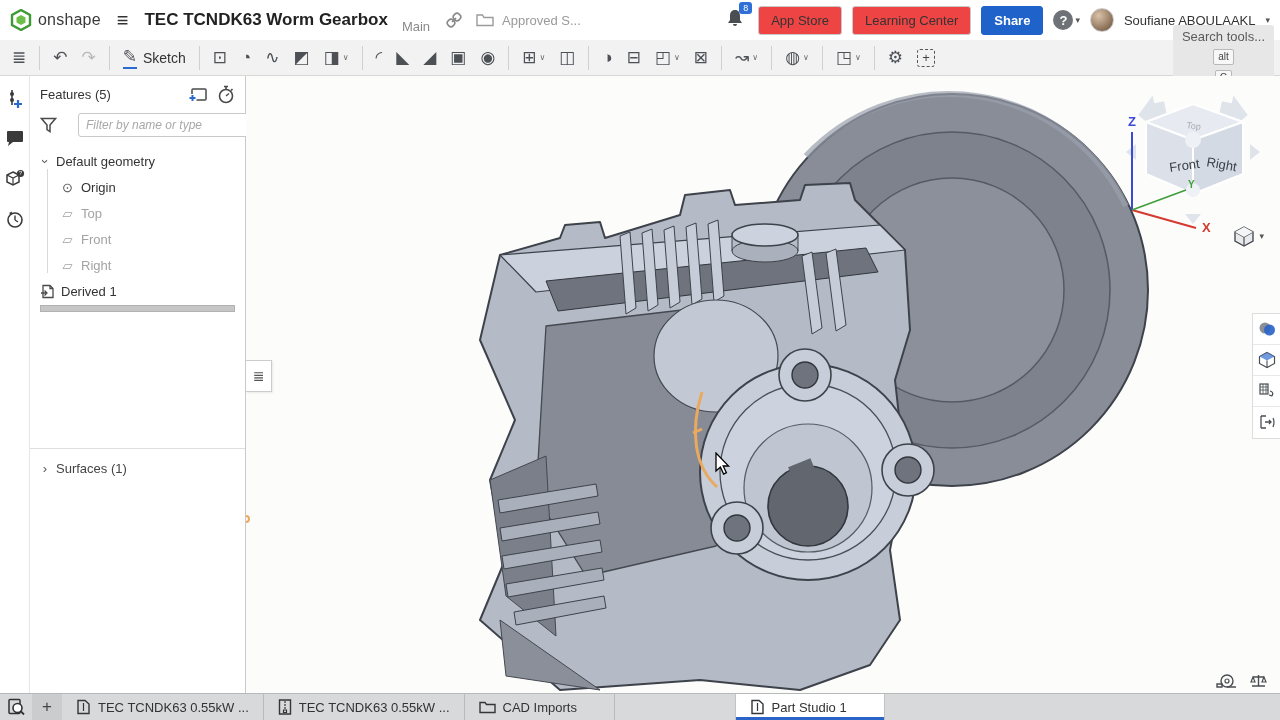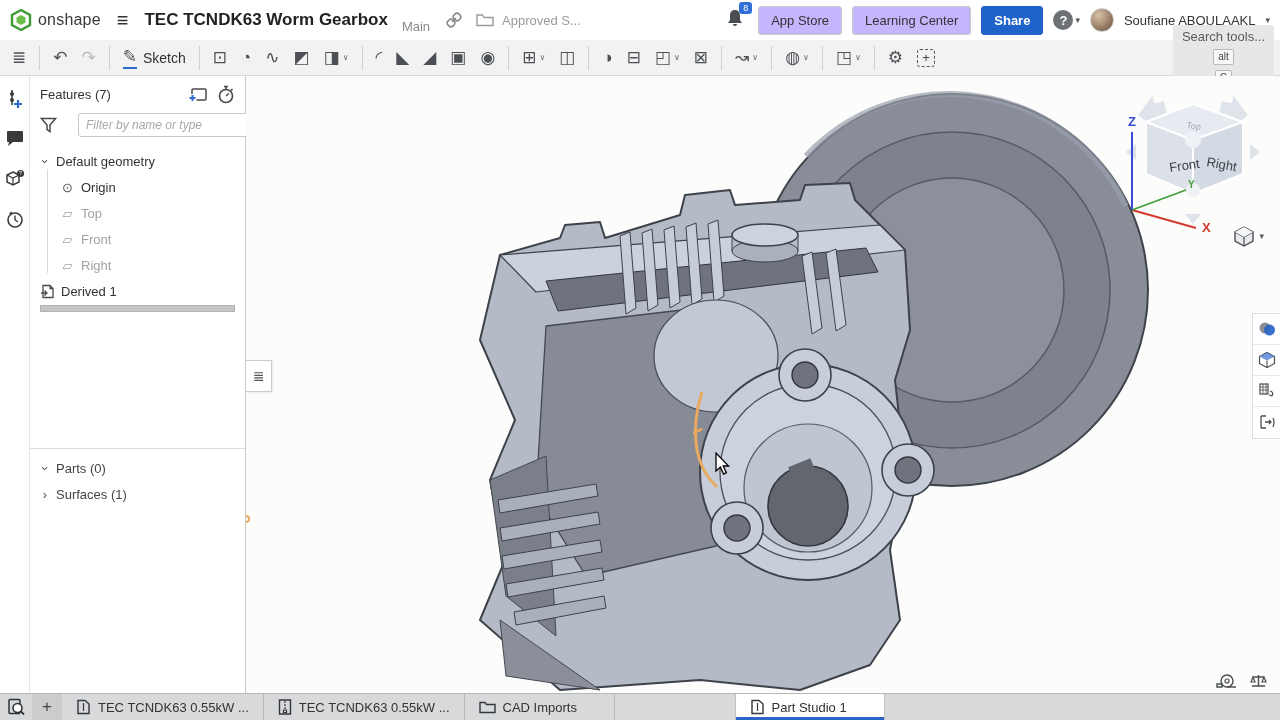--- a/index.html
+++ b/index.html
@@ -10,21 +10,21 @@
   .hleft { display:flex; align-items:center; gap:8px; flex:1; min-width:0; }
   .logo-wrap { display:flex; align-items:center; gap:6px; }
   .logo-text { font-size:16px; color:#3a3a3a; letter-spacing:.2px; }
   .hamburger { font-size:20px; color:#333; padding:0 8px; cursor:pointer; }
   .doc-title { font-size:17px; font-weight:bold; color:#222; white-space:nowrap; }
   .branch { font-size:13px; color:#8a8a8a; margin-left:6px;margin-top:12px; }
   .ws-label { font-size:13px; color:#9a9a9a; white-space:nowrap; }
   .hright { display:flex; align-items:center; gap:10px; }
   .bell-wrap { position:relative; padding:2px 4px; cursor:pointer; }
   .bell-badge { position:absolute; top:-4px; right:-4px; background:#2f6fd6; color:#fff; font-size:9px; border-radius:3px; padding:1px 4px; line-height:10px; }
-  .hbtn { border:1px solid #c9c9c9; background:#c4b5fd; border-radius:3px; font-size:13px; color:#333; padding:6px 12px; cursor:pointer; white-space:nowrap; }
+  .hbtn { border:1px solid #c9c9c9; background:#ef4444; border-radius:3px; font-size:13px; color:#333; padding:6px 12px; cursor:pointer; white-space:nowrap; }
   .share-btn { background:#1f62c9; border-color:#1f62c9; color:#fff; font-weight:bold; }
   .help-wrap { display:flex; align-items:center; gap:2px; cursor:pointer; }
   .help-circle { width:20px; height:20px; border-radius:50%; background:#6e7276; color:#fff; font-size:13px; font-weight:bold; display:flex; align-items:center; justify-content:center; }
   .caret { font-size:9px; color:#555; }
   .avatar { width:24px; height:24px; border-radius:50%; background:radial-gradient(circle at 35% 30%, #d9c2a8, #8a6f57 70%, #5c4a3a); border:1px solid #ccc; }
   .user-name { font-size:13px; color:#333; white-space:nowrap; }
 
   
   .toolbar { height:36px; background:#f2f2f3; border-bottom:1px solid #d8d8d9; display:flex; align-items:center; padding:0 6px; gap:2px; }
   .tb-sep { width:1px; height:24px; background:#d0d0d1; margin:0 5px; }
@@ -262,21 +262,21 @@
       <svg width="20" height="20" viewBox="0 0 20 20">
         <circle cx="10" cy="11" r="7" fill="none" stroke="#3a3a3a" stroke-width="1.6"></circle>
         <path d="M10 11 L10 6.5 M10 11 L13 13" stroke="#3a3a3a" stroke-width="1.4"></path>
         <path d="M4 4 L7 2.5 L6.5 6 Z" fill="#3a3a3a"></path>
       </svg>
     </span>
   </div>
 
   <div class="features-panel">
     <div class="fp-head">
-      <span class="fp-title">Features (7)</span>
+      <span class="fp-title">Features (5)</span>
       <span class="fp-head-icons">
         <span class="icon-btn">
           <svg width="19" height="15" viewBox="0 0 19 15">
             <rect x="4" y="2" width="14" height="11" rx="1" fill="none" stroke="#4a4a4a" stroke-width="1.5"></rect>
             <rect x="0.5" y="7" width="8" height="8" fill="#fff"></rect>
             <path d="M4.5 8 L4.5 14 M1.5 11 L7.5 11" stroke="#2a6ad1" stroke-width="2"></path>
           </svg>
         </span>
         <span class="icon-btn">
           <svg width="18" height="19" viewBox="0 0 18 19">
@@ -323,24 +323,20 @@
         <path d="M1 9 L6 9 M4.5 6.5 L7 9 L4.5 11.5" fill="none" stroke="#4a4a4a" stroke-width="1.3"></path>
       </svg>
       <span>Derived 1</span>
     </div>
 
     <div class="rollback"></div>
     <div class="fp-spacer"></div>
 
     <div class="fp-lists">
       <div class="list-row">
-        <span class="chev open">›</span>
-        <span>Parts (0)</span>
-      </div>
-      <div class="list-row">
         <span class="chev">›</span>
         <span>Surfaces (1)</span>
       </div>
     </div>
   </div>
 
   <div class="viewport">
 
     <svg class="model-svg" width="1034" height="617" viewBox="0 0 1034 617">
 

